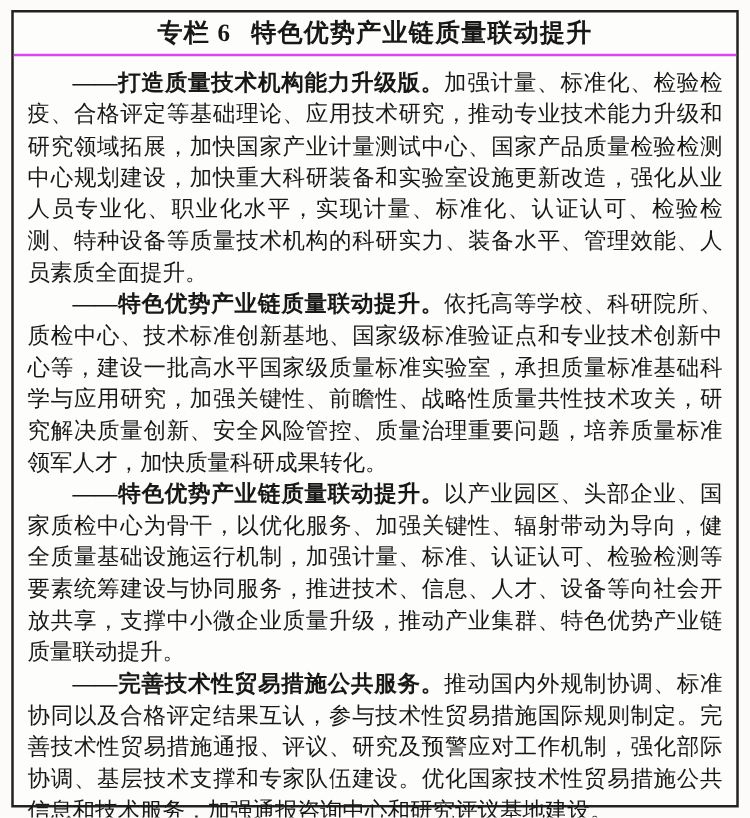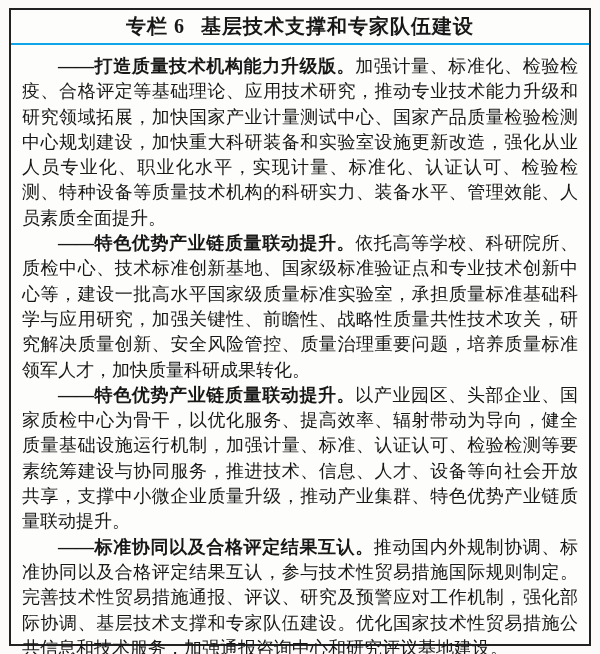--- a/index.html
+++ b/index.html
@@ -20,21 +20,21 @@
     left: 9px;
     top: 8px;
     width: 582px;
     height: 638px;
     border: 2px solid #222222;
     box-sizing: border-box;
     background: #fdfdfb;
   }
   .box-header {
     height: 33px;
-    border-bottom: 2px solid #0ea5e9;
+    border-bottom: 2px solid #d946ef;
     display: flex;
     align-items: center;
     justify-content: center;
     font-weight: 700;
     font-size: 20px;
     letter-spacing: 1px;
   }
   .box-header .header-label {
     margin-right: 16px;
   }
@@ -54,22 +54,22 @@
   .box-body .lead {
     font-weight: 700;
   }
 </style>
 </head>
 <body>
 
 <div class="frame">
   <div class="box-header">
     <span class="header-label">专栏 6</span>
-    <span class="header-title">基层技术支撑和专家队伍建设</span>
+    <span class="header-title">特色优势产业链质量联动提升</span>
   </div>
   <div class="box-body">
 
   <p class="para"><span class="lead">——打造质量技术机构能力升级版。</span><span class="rest">加强计量、标准化、检验检疫、合格评定等基础理论、应用技术研究，推动专业技术能力升级和研究领域拓展，加快国家产业计量测试中心、国家产品质量检验检测中心规划建设，加快重大科研装备和实验室设施更新改造，强化从业人员专业化、职业化水平，实现计量、标准化、认证认可、检验检测、特种设备等质量技术机构的科研实力、装备水平、管理效能、人员素质全面提升。</span></p>
       <p class="para"><span class="lead">——特色优势产业链质量联动提升。</span><span class="rest">依托高等学校、科研院所、质检中心、技术标准创新基地、国家级标准验证点和专业技术创新中心等，建设一批高水平国家级质量标准实验室，承担质量标准基础科学与应用研究，加强关键性、前瞻性、战略性质量共性技术攻关，研究解决质量创新、安全风险管控、质量治理重要问题，培养质量标准领军人才，加快质量科研成果转化。</span></p>
-      <p class="para"><span class="lead">——特色优势产业链质量联动提升。</span><span class="rest">以产业园区、头部企业、国家质检中心为骨干，以优化服务、提高效率、辐射带动为导向，健全质量基础设施运行机制，加强计量、标准、认证认可、检验检测等要素统筹建设与协同服务，推进技术、信息、人才、设备等向社会开放共享，支撑中小微企业质量升级，推动产业集群、特色优势产业链质量联动提升。</span></p>
-      <p class="para"><span class="lead">——标准协同以及合格评定结果互认。</span><span class="rest">推动国内外规制协调、标准协同以及合格评定结果互认，参与技术性贸易措施国际规则制定。完善技术性贸易措施通报、评议、研究及预警应对工作机制，强化部际协调、基层技术支撑和专家队伍建设。优化国家技术性贸易措施公共信息和技术服务，加强通报咨询中心和研究评议基地建设。</span></p>
+      <p class="para"><span class="lead">——特色优势产业链质量联动提升。</span><span class="rest">以产业园区、头部企业、国家质检中心为骨干，以优化服务、加强关键性、辐射带动为导向，健全质量基础设施运行机制，加强计量、标准、认证认可、检验检测等要素统筹建设与协同服务，推进技术、信息、人才、设备等向社会开放共享，支撑中小微企业质量升级，推动产业集群、特色优势产业链质量联动提升。</span></p>
+      <p class="para"><span class="lead">——完善技术性贸易措施公共服务。</span><span class="rest">推动国内外规制协调、标准协同以及合格评定结果互认，参与技术性贸易措施国际规则制定。完善技术性贸易措施通报、评议、研究及预警应对工作机制，强化部际协调、基层技术支撑和专家队伍建设。优化国家技术性贸易措施公共信息和技术服务，加强通报咨询中心和研究评议基地建设。</span></p>
     </div>
 </div>
 
 </body></html>

